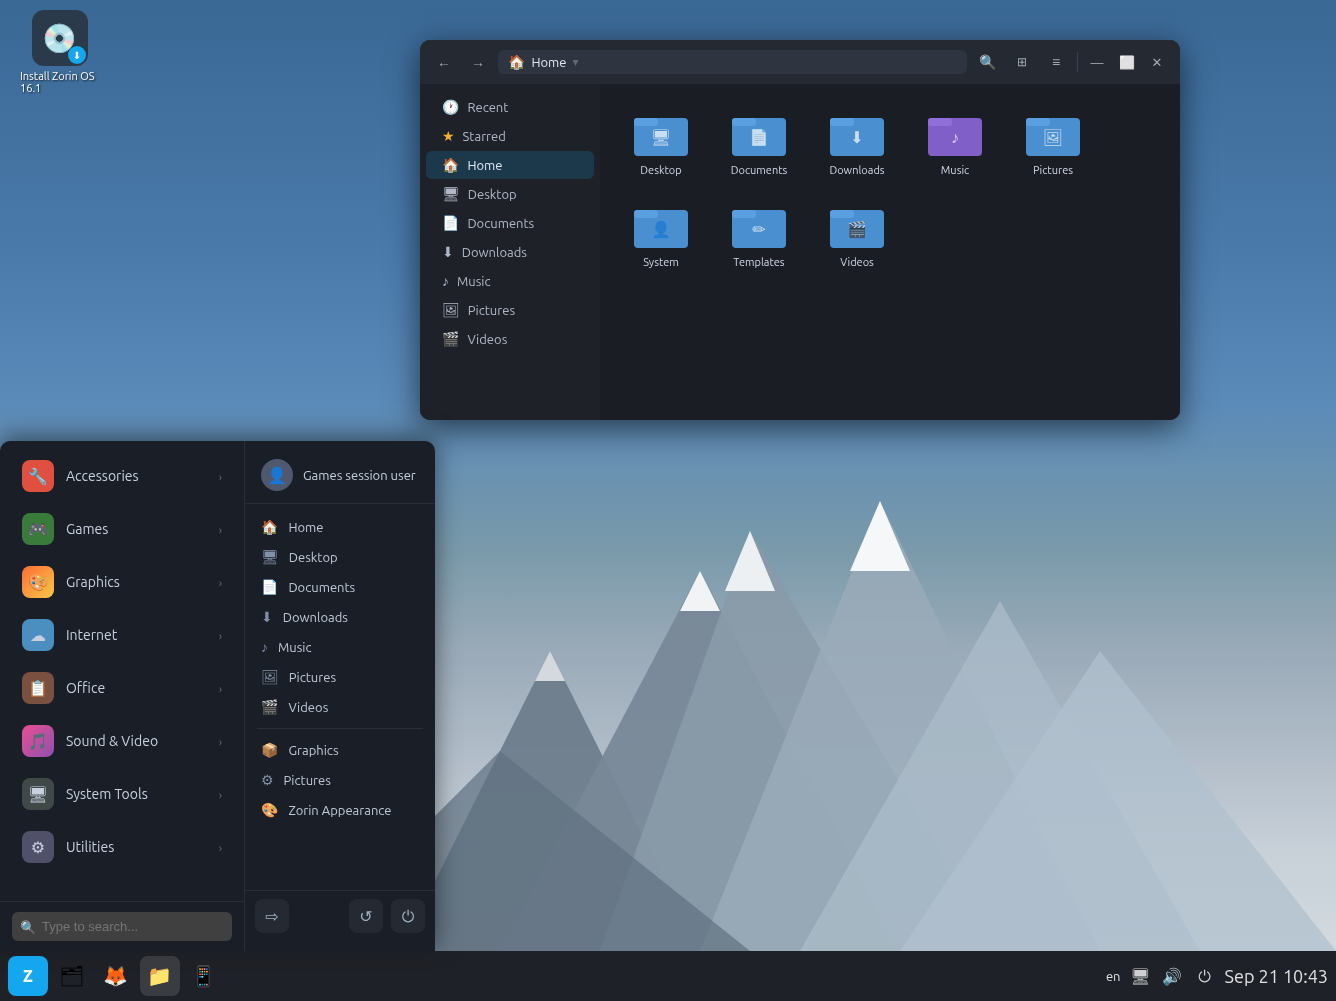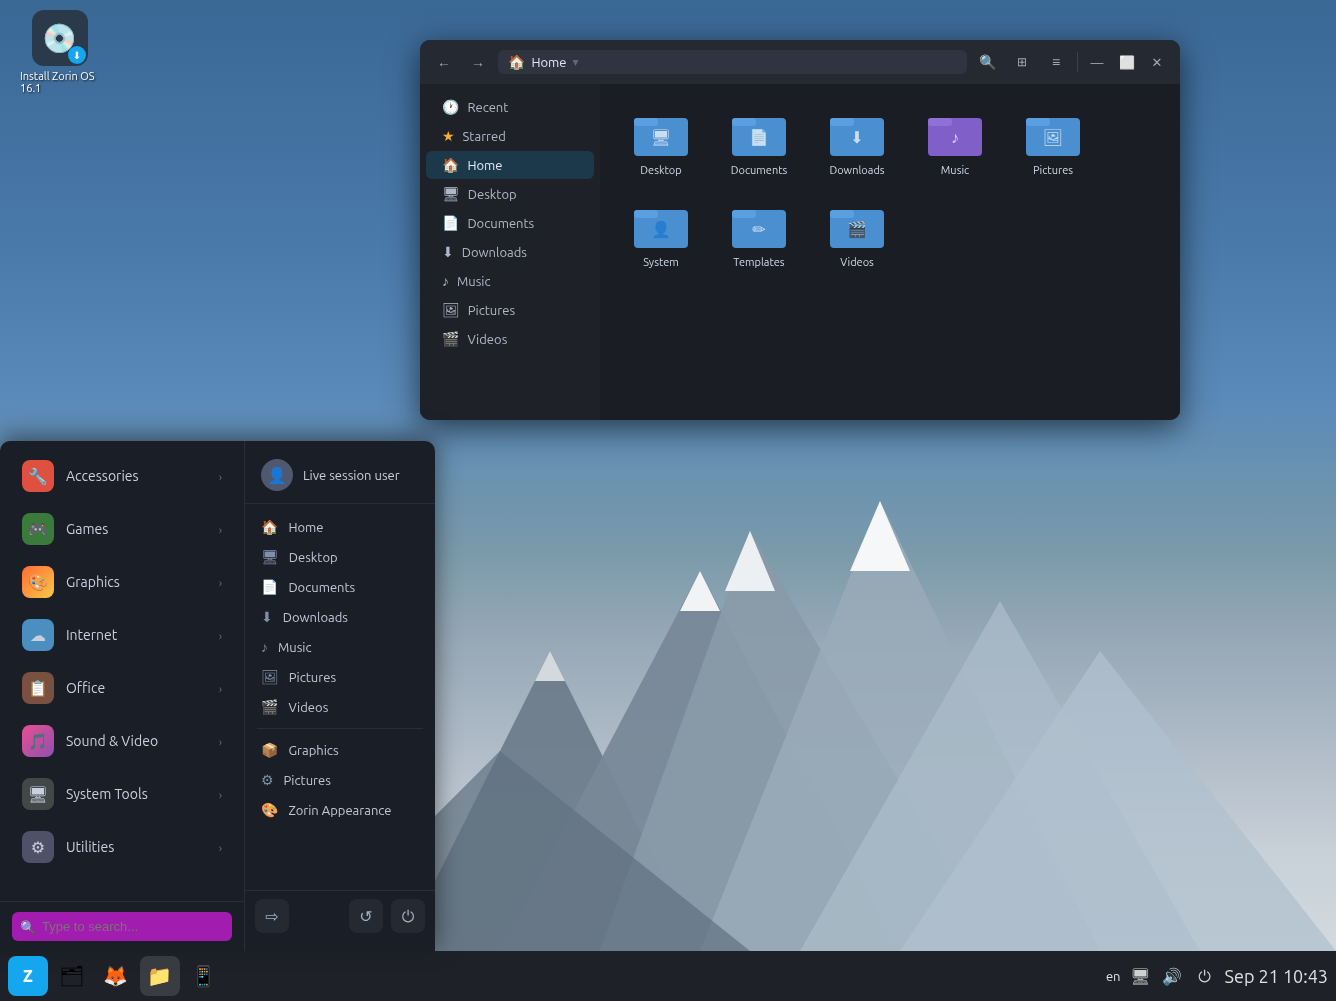--- a/index.html
+++ b/index.html
@@ -311,21 +311,21 @@
     .cat-soundvideo { background: linear-gradient(135deg, #e85090, #9050b0); }
     .cat-systemtools { background: #404848; }
     .cat-utilities { background: #505068; }
     .app-cat-chevron { color: #606878; font-size: 12px; }
     .app-menu-search {
       padding: 10px 12px;
       border-top: 1px solid #2a2e38;
     }
     .app-search-input {
       width: 100%;
-      background: #a21caf;
+      background: #404040;
       border: none;
       border-radius: 6px;
       padding: 7px 12px 7px 30px;
       color: #c0c8d8;
       font-size: 13px;
       outline: none;
     }
     .app-search-wrapper {
       position: relative;
     }
@@ -666,21 +666,21 @@
       <div class="app-search-wrapper">
         <span class="app-search-icon-inner">🔍</span>
         <input class="app-search-input" type="text" placeholder="Type to search..." style="">
       </div>
     </div>
   </div>
 
   <div class="app-menu-right">
     <div class="app-menu-user">
       <div class="app-user-avatar">👤</div>
-      <span>Live session user</span>
+      <span>Games session user</span>
     </div>
 
     <div class="app-menu-places">
 
       <div class="app-place-item">
         <span class="app-place-icon">🏠</span>
         <span>Home</span>
       </div>
       <div class="app-place-item">
         <span class="app-place-icon">🖥</span>

